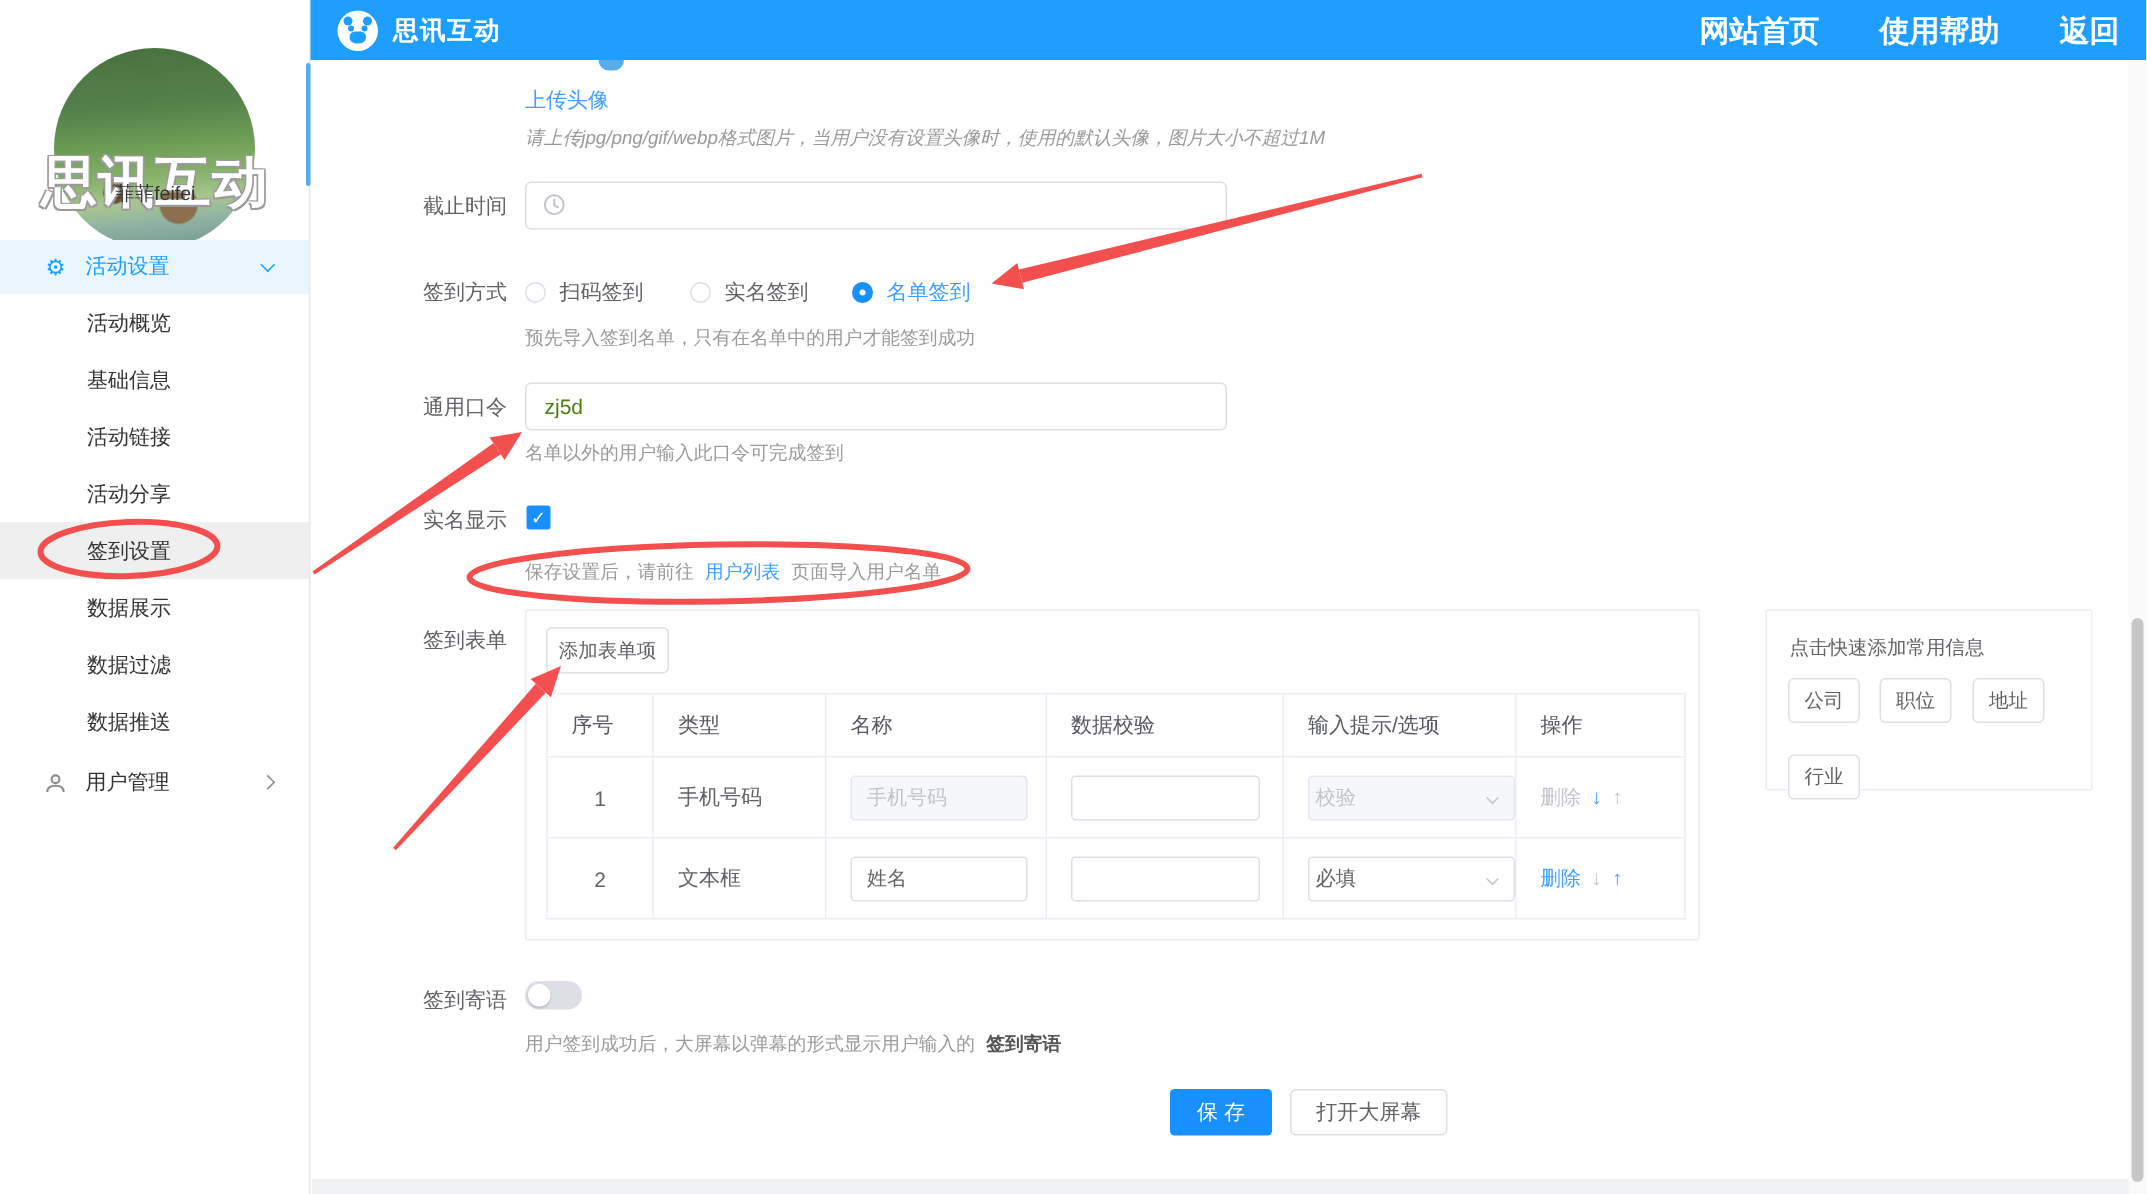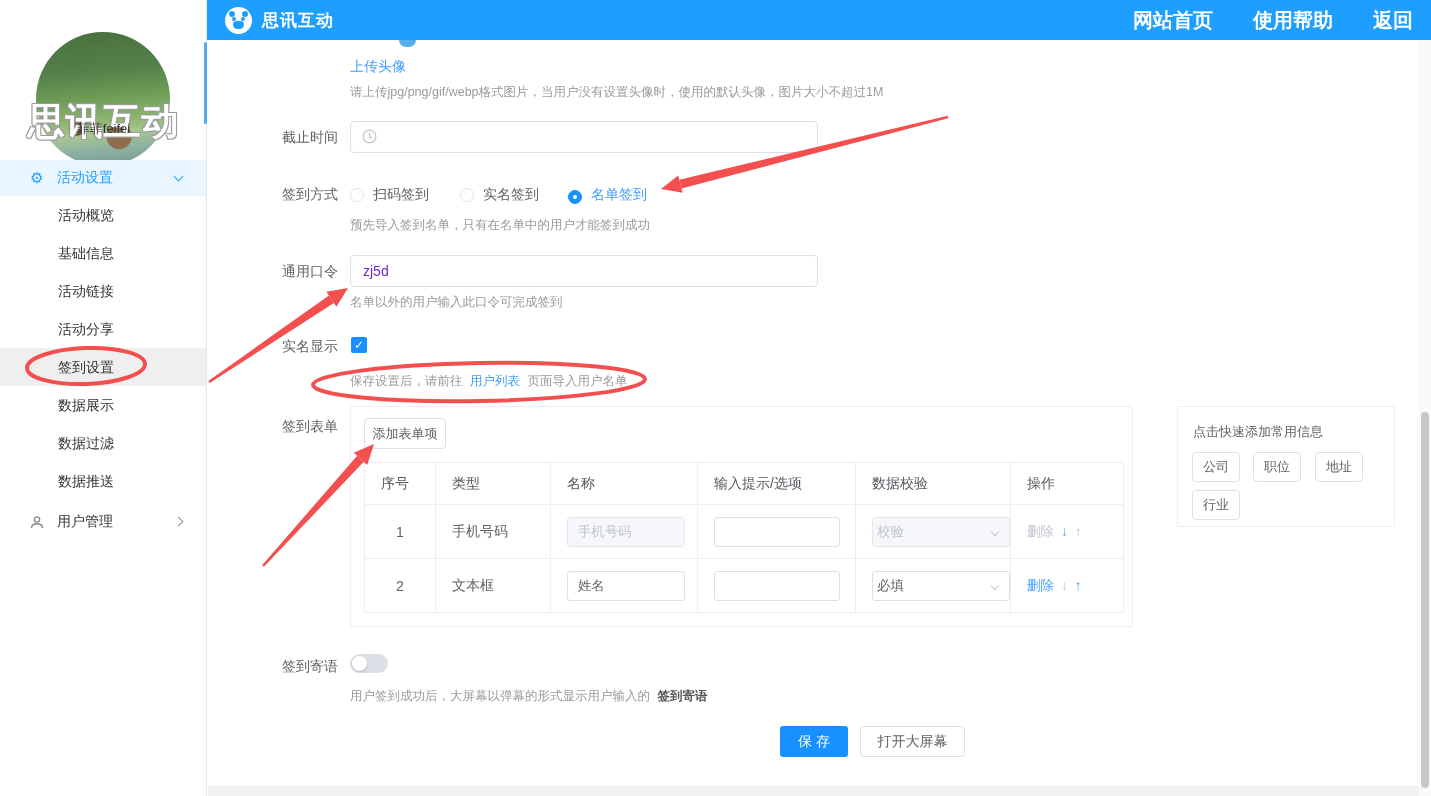--- a/index.html
+++ b/index.html
@@ -52,21 +52,21 @@
   .menu-parent2 .micon svg { display:block; margin:0 auto; }
 
   
   .content { position:absolute; left:208px; top:40px; width:1223px; height:756px; background:#fff; }
   .abs { position:absolute; }
   .flabel { position:absolute; left:238px; width:100px; text-align:right; font-size:14px; color:#606266; }
   .hint { position:absolute; font-size:12.5px; color:#9a9a9a; }
   .link { color:#409eff; cursor:pointer; }
   .inputbox { position:absolute; background:#fff; border:1px solid #dcdfe6; border-radius:4px; }
   .inputbox input { width:100%; height:100%; border:0; outline:0; background:transparent;
-                    font:inherit; color:#6d28d9; padding:0 12px; }
+                    font:inherit; color:#4d7c0f; padding:0 12px; }
   .avatar-sliver { position:absolute; left:399px; top:40px; width:17px; height:7px; background:#58ace9;
                    border-radius:0 0 9px 9px; }
 
   .radio { display:inline-flex; align-items:center; gap:9px; cursor:pointer; }
   .rdot { width:14px; height:14px; border-radius:50%; border:1px solid #dcdfe6; background:#fff; position:relative; }
   .radio.on .rdot { background:#1890ff; border-color:#1890ff; }
   .radio.on .rdot::after { content:""; position:absolute; left:4px; top:4px; width:4px; height:4px;
                            border-radius:50%; background:#fff; }
   .radio.on .rlabel { color:#409eff; }
 
@@ -170,21 +170,21 @@
     <span>使用帮助</span>
     <span>返回</span>
   </div>
 </div>
 
 <div class="content"></div>
 
 <div class="avatar-sliver"></div>
 
 <a class="abs link" style="left:350px; top:58px; font-size:14px;">上传头像</a>
-<div class="hint" style="left:350px; top:84px;">请上传jpg/png/gif/webp格式图片，当用户没有设置头像时，使用的默认头像，图片大小不超过1M</div>
+<div class="hint" style="left:350px; top:84px;font-style:italic;">请上传jpg/png/gif/webp格式图片，当用户没有设置头像时，使用的默认头像，图片大小不超过1M</div>
 
 <div class="flabel" style="top:129px;">截止时间</div>
 <div class="inputbox" style="left:350px; top:121px; width:468px; height:32px;">
   <input type="text" style="padding-left: 34px;" value="">
 </div>
 <span class="clockicon">
   <svg width="15" height="15" viewBox="0 0 15 15">
       <circle cx="7.5" cy="7.5" r="6.3" fill="none" stroke="#c0c4cc" stroke-width="1.3"></circle>
       <path d="M7.5 4.2 V7.8 L10 9.2" fill="none" stroke="#c0c4cc" stroke-width="1.3" stroke-linecap="round"></path>
     </svg>
@@ -192,21 +192,21 @@
 
 <div class="flabel" style="top:186px;">签到方式</div>
 <div class="abs radio" style="left:350px; top:186px;">
   <span class="rdot"></span>
   <span class="rlabel">扫码签到</span>
 </div>
 <div class="abs radio" style="left:460px; top:186px;">
   <span class="rdot"></span>
   <span class="rlabel">实名签到</span>
 </div>
-<div class="abs radio on" style="left:568px; top:186px;align-items:flex-end;">
+<div class="abs radio on" style="left:568px; top:186px;">
   <span class="rdot"></span>
   <span class="rlabel">名单签到</span>
 </div>
 <div class="hint" style="left:350px; top:217px;">预先导入签到名单，只有在名单中的用户才能签到成功</div>
 
 <div class="flabel" style="top:263px;">通用口令</div>
 <div class="inputbox" style="left:350px; top:255px; width:468px; height:32px;">
   <input type="text" value="zj5d" style="">
 </div>
 <div class="hint" style="left:350px; top:294px;">名单以外的用户输入此口令可完成签到</div>
@@ -222,22 +222,22 @@
 </div>
 
 <div class="flabel" style="top:418px;">签到表单</div>
 <div class="section-box" style="left:350px; top:406px; width:783px; height:221px;"></div>
 <div class="btn" style="left:364px; top:418px; width:82px; height:31px;">添加表单项</div>
 
 <div class="ftable">
   <div class="cell hcell">序号</div>
   <div class="cell hcell">类型</div>
   <div class="cell hcell">名称</div>
+  <div class="cell hcell">数据校验</div>
   <div class="cell hcell">输入提示/选项</div>
-  <div class="cell hcell">数据校验</div>
   <div class="cell hcell">操作</div>
 
   <div class="cell ncell">1</div>
   <div class="cell">手机号码</div>
   <div class="cell">
     <div class="tin disabled" style="width:118px;">
       <input type="text" disabled="" placeholder="手机号码" style="">
     </div>
   </div>
   <div class="cell">
@@ -285,21 +285,21 @@
     </div>
   </div>
 </div>
 
 <div class="section-box" style="left:1177px; top:406px; width:218px; height:121px;">
   <div style="position:absolute; left:15px; top:16px; font-size:13px; color:#606266;">点击快速添加常用信息</div>
 </div>
 <div class="btn" style="left:1192px; top:452px; width:48px; height:30px;">公司</div>
 <div class="btn" style="left:1253px; top:452px; width:48px; height:30px;">职位</div>
 <div class="btn" style="left:1315px; top:452px; width:48px; height:30px;">地址</div>
-<div class="btn" style="left:1192px; top:490px; width:48px; height:30px;">行业</div>
+<div class="btn" style="left:1192px; top:503px; width:48px; height:30px;">行业</div>
 
 <div class="flabel" style="top:658px;">签到寄语</div>
 <div class="toggle" style="left:350px; top:654px;">
   <span class="knob"></span>
 </div>
 <div class="hint" style="left:350px; top:688px;">
   <span>用户签到成功后，大屏幕以弹幕的形式显示用户输入的</span>
   <span style="font-weight:bold; color:#555; margin-left:4px;">签到寄语</span>
 </div>
 

